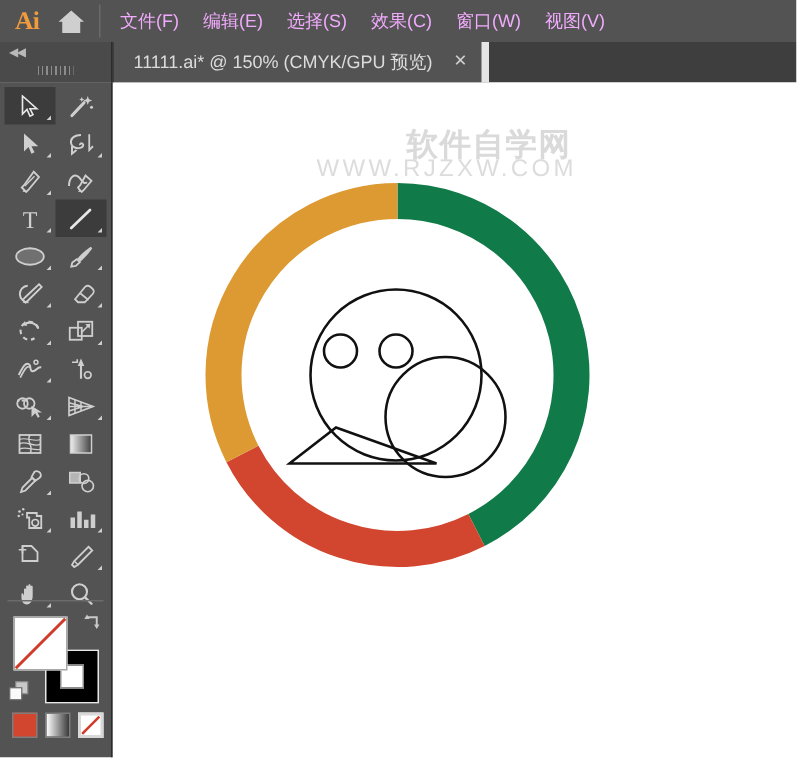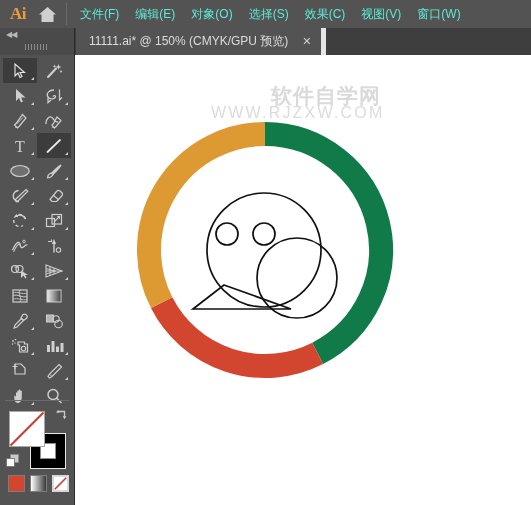--- a/index.html
+++ b/index.html
@@ -51,21 +51,21 @@
     width: 1px; height: 22px;
     background: #6a6a6a;
     margin: 0 5px 0 2px;
   }
   .menu-items {
     display: flex;
     align-items: center;
     height: 28px;
   }
   .menu-item {
-    color: #5eead4;
+    color: #f0abfc;
     font-size: 12px;
     padding: 0 8px;
     height: 28px;
     line-height: 28px;
     white-space: nowrap;
     cursor: default;
   }
 
   
   .tabbar {
@@ -274,25 +274,24 @@
     <div class="ai-logo">Ai</div>
     <div class="home-icon">
       <svg width="19" height="17" viewBox="0 0 19 17">
         <path d="M9.5 1 L18 8.5 L15.5 8.5 L15.5 16 L3.5 16 L3.5 8.5 L1 8.5 Z" fill="#cfcfcf"></path>
       </svg>
     </div>
     <div class="menubar-sep"></div>
     <div class="menu-items">
       <div class="menu-item">文件(F)</div>
       <div class="menu-item">编辑(E)</div>
-      <div class="menu-item">对象(O)</div>
       <div class="menu-item">选择(S)</div>
       <div class="menu-item">效果(C)</div>
+      <div class="menu-item">窗口(W)</div>
       <div class="menu-item">视图(V)</div>
-      <div class="menu-item">窗口(W)</div>
     </div>
   </div>
 
   <div class="tabbar">
     <div class="panel-collapse">
       <div class="collapse-arrows">◀◀</div>
       <div class="drag-grip"></div>
     </div>
     <div class="doc-tab">
       <span class="doc-tab-title">11111.ai* @ 150% (CMYK/GPU 预览)</span>

